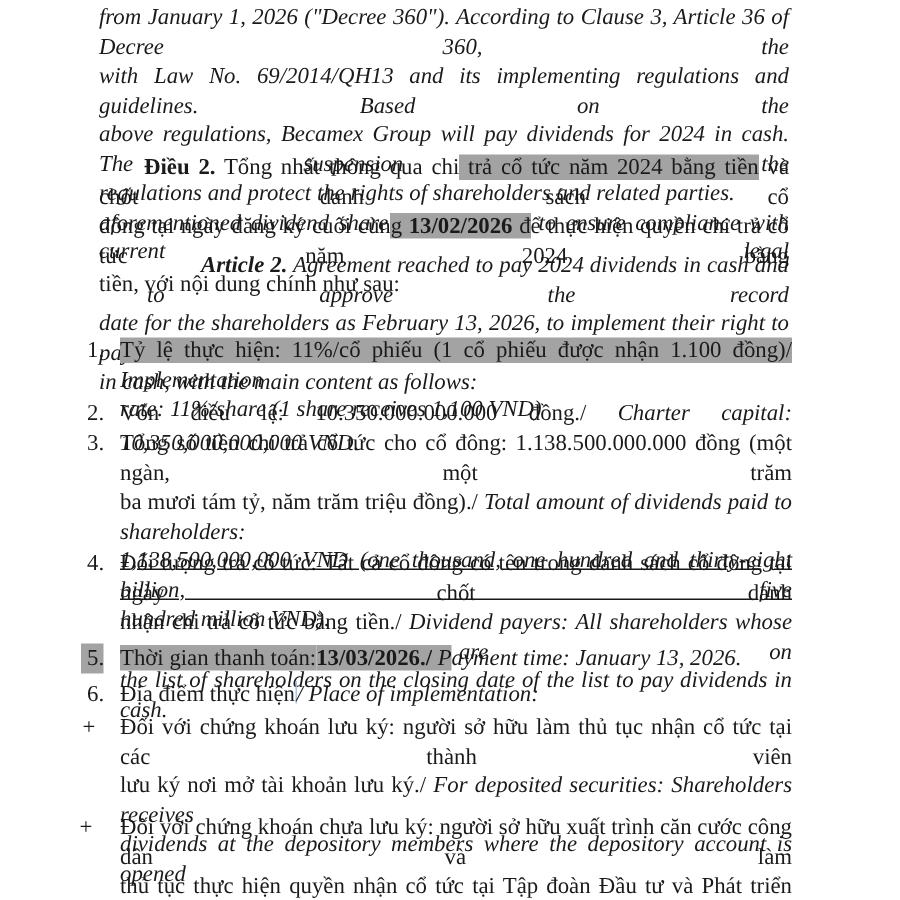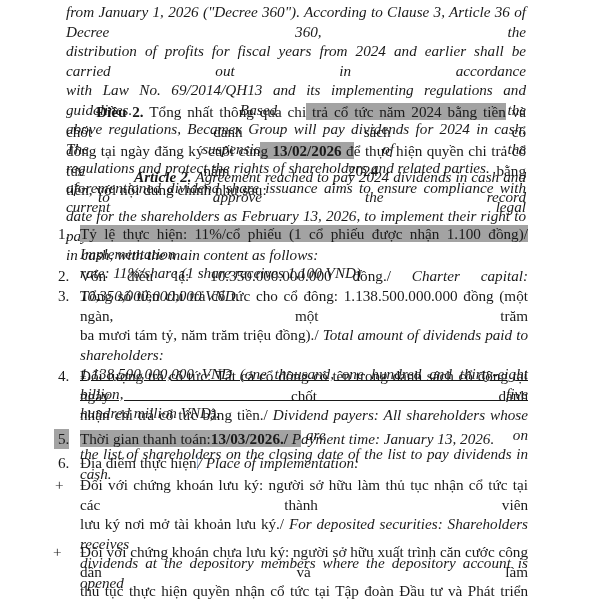--- a/index.html
+++ b/index.html
@@ -18,21 +18,20 @@
   .plus { position: absolute; left: -25px; top: 0; }
   .caret { display: inline-block; width: 1px; height: 15px; background: #a7c4e6; vertical-align: -2px; }
 </style>
 </head>
 <body>
 
 <div class="page" style="top: -5px;">
 
   <div class="para i" style="top: 7px; line-height: 19.5px;">
     <div style="text-align:justify;text-align-last:justify;">from January 1, 2026 ("Decree 360"). According to Clause 3, Article 36 of Decree 360, the</div>
-    <div style="text-align-last:justify;">distribution of profits for fiscal years from 2024 and earlier shall be carried out in accordance</div>
     <div style="text-align-last:justify;">with Law No. 69/2014/QH13 and its implementing regulations and guidelines. Based on the</div>
     <div style="text-align-last:justify;">above regulations, Becamex Group will pay dividends for 2024 in cash. The suspension of the</div>
     <div>regulations and protect the rights of shareholders and related parties.</div>
     <div style="text-align-last:justify;">aforementioned dividend share issuance aims to ensure compliance with current legal</div>
   </div>
 
   <div class="para" style="top: 107px; line-height: 19.5px;">
     <div style="text-indent:30px;text-align-last:justify;"><span class="b">Điều 2.</span><span> Tổng nhất thông qua chi</span><span class="hl"> trả cổ tức năm 2024 bằng tiền</span><span> và chốt danh sách cổ</span></div>
     <div style="text-align-last:justify;"><span>đông tại ngày đăng ký cuối cùn</span><span class="hl">g </span><span class="hl b">13/02/2026</span><span class="hl"> đ</span><span>ể thực hiện quyền chi trả cổ tức năm 2024 bằng</span></div>
     <div>tiền, với nội dung chính như sau:</div>

